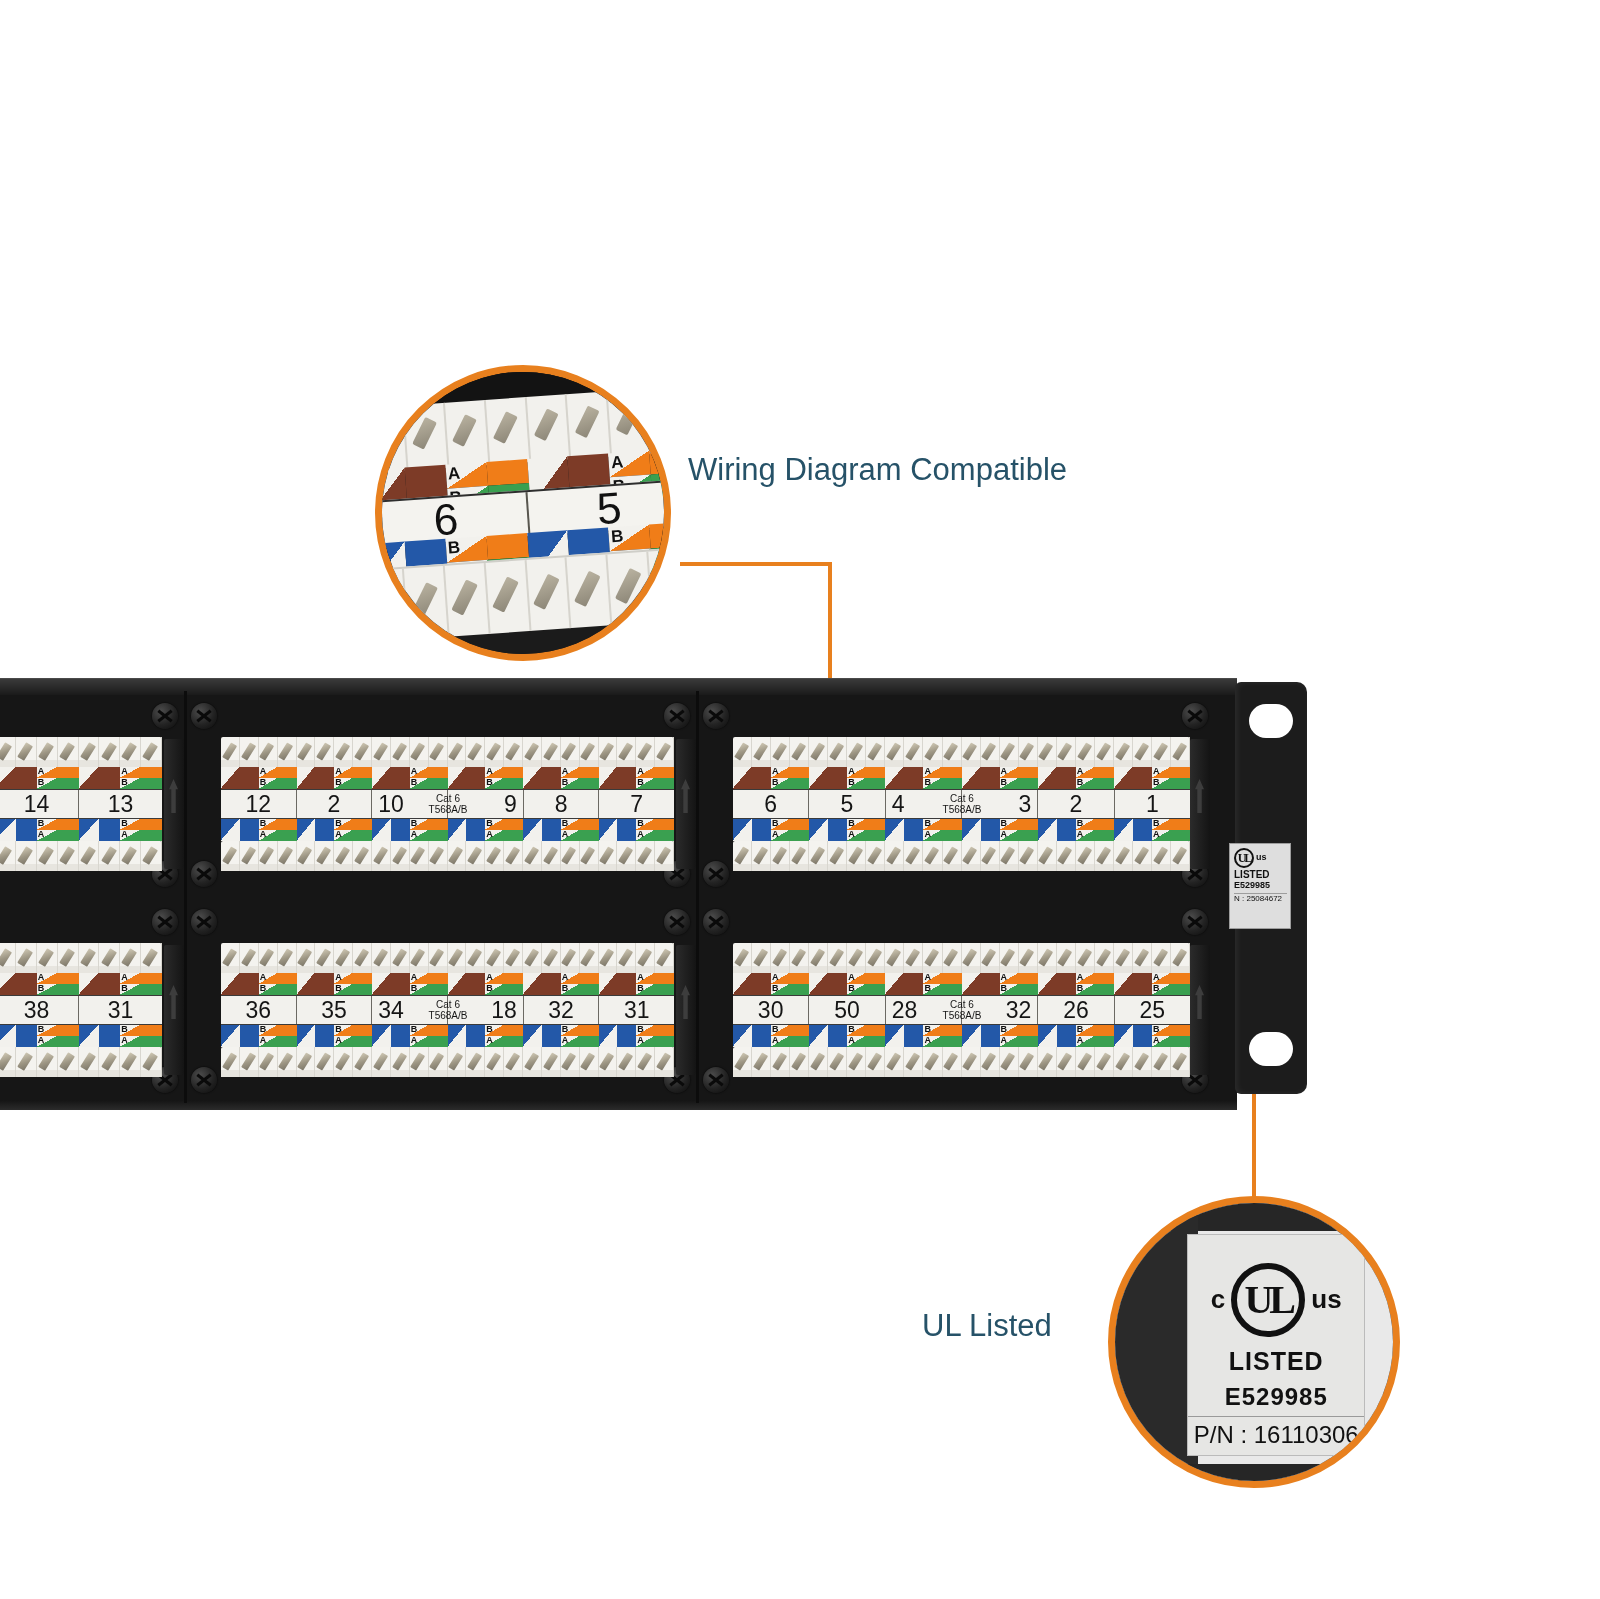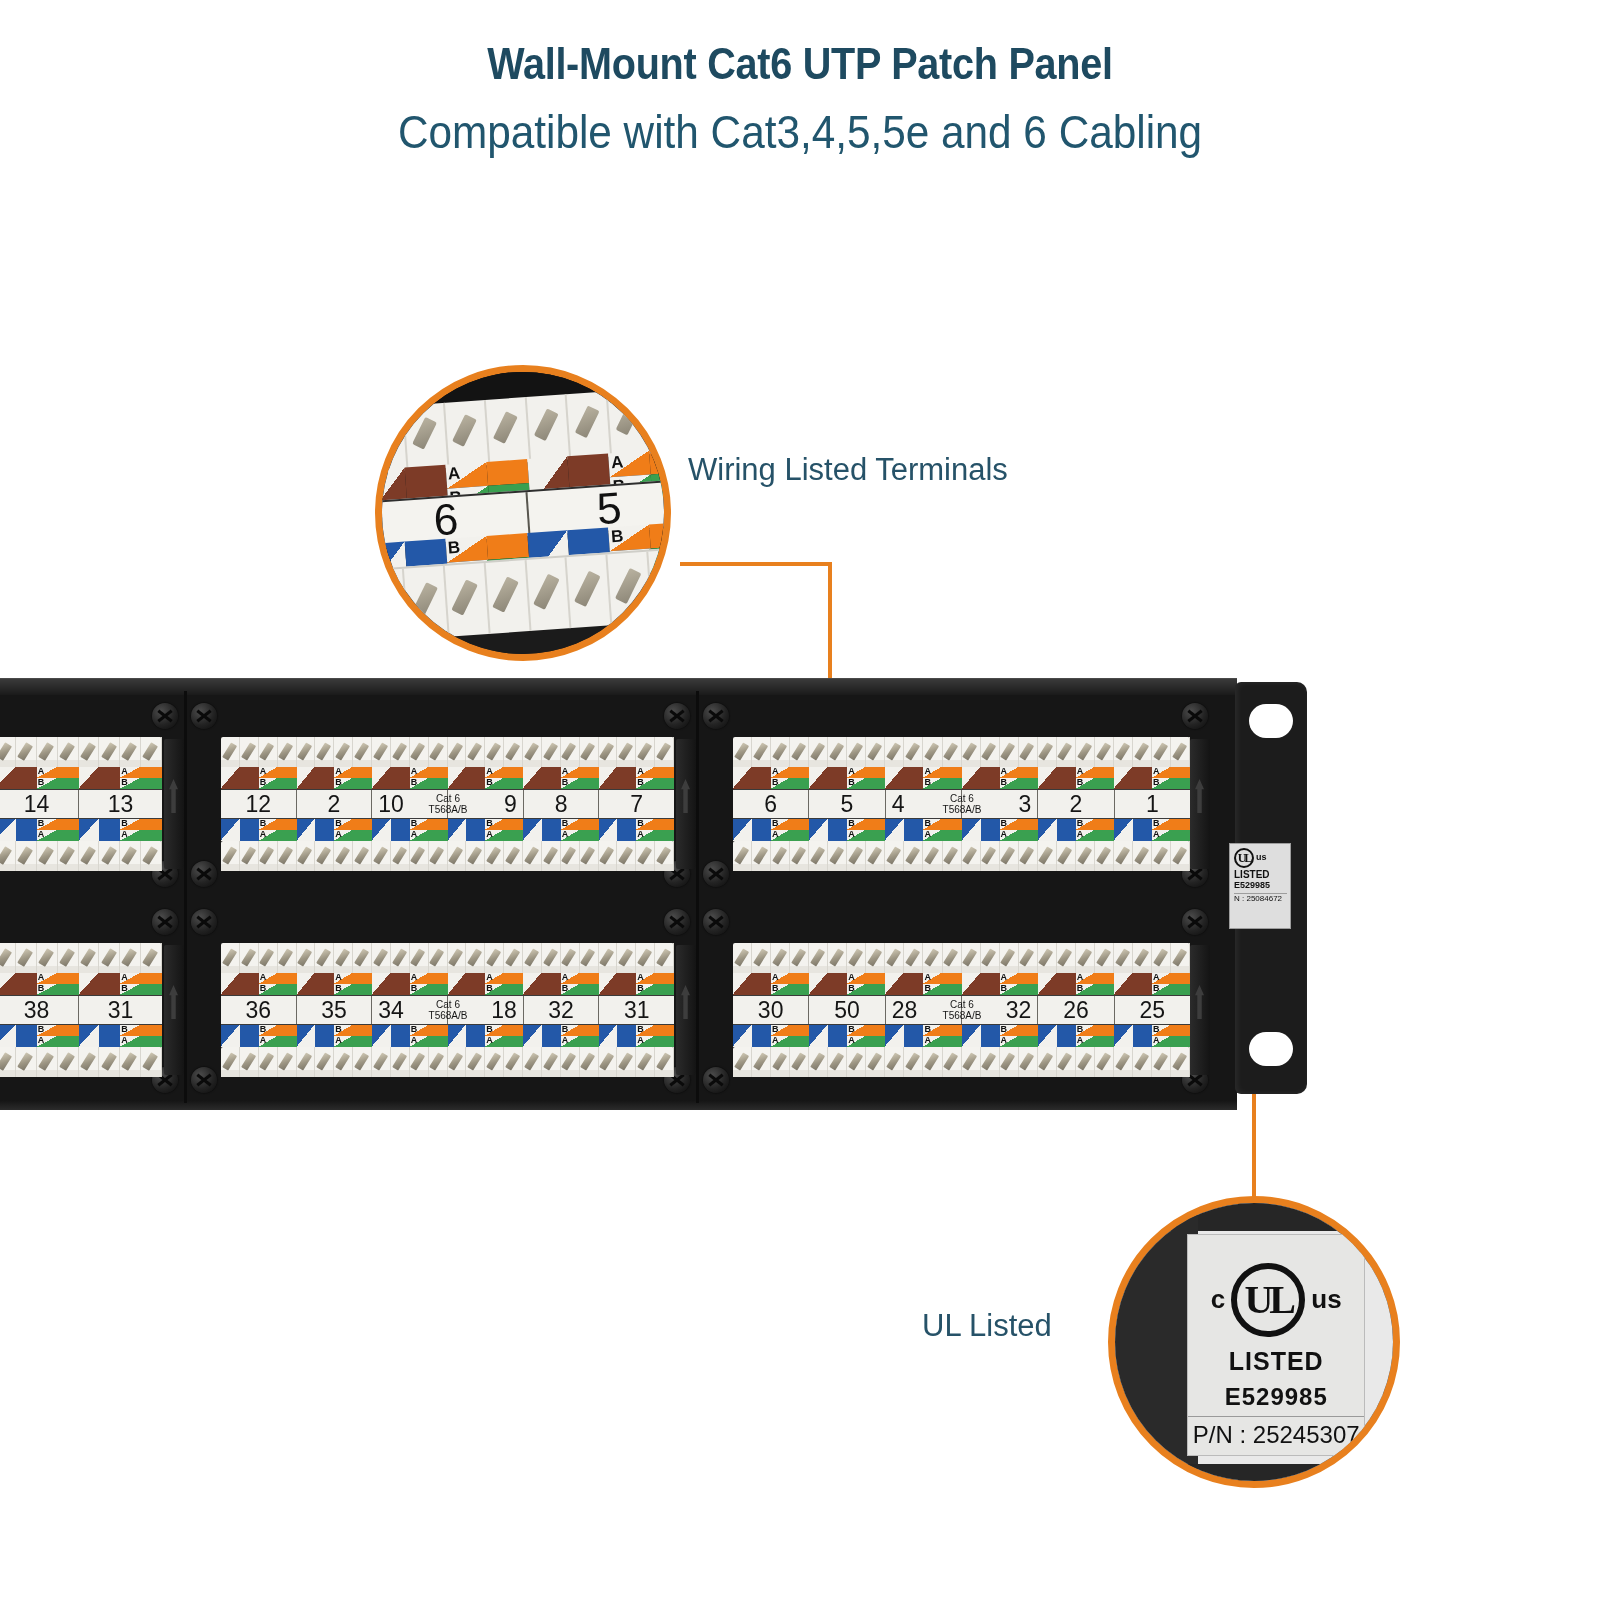--- a/index.html
+++ b/index.html
@@ -259,24 +259,20 @@
     content:""; position:absolute; left:50%; top:50%;
     width:17px; height:3px; background:#0a0a0a;
     transform:translate(-50%,-50%) rotate(-38deg);
   }
 </style>
 </head>
 <body>
 
 <div class="stage">
 
-  <div class="title-block">
-    <div class="title">Wall-Mount Cat6 UTP Patch Panel</div>
-    <div class="subtitle">Compatible with Cat3,4,5,5e and 6 Cabling</div>
-  </div>
 
   <div class="leader" style="left:680px; top:562px; width:152px; height:4px;"></div>
   <div class="leader" style="left:828px; top:562px; width:4px; height:215px;"></div>
   <div class="leader-dot" style="left:817px; top:764px;"></div>
 
   <div class="leader-dot" style="left:1242px; top:970px;"></div>
   <div class="leader" style="left:1252px; top:982px; width:4px; height:222px;"></div>
 
   <div class="callout-circle" id="callout-circle-wiring">
     <div class="circ-inner">
@@ -373,37 +369,37 @@
               <div class="zp-tooth"></div>
             <div class="zp-tooth"></div>
               <div class="zp-tooth"></div>
           </div>
         </div>
       </div>
     </div>
   </div>
 
   <div class="callout-text" id="callout-wiring-text">
-    <div>Wiring Listed Terminals</div>
+    <div>Wiring Diagram Compatible</div>
   </div>
 
   <div class="callout-circle" id="callout-circle-ul">
     <div class="circ-inner ul-photo">
       <div class="ul-dark-top"></div>
       <div class="ul-dark-left"></div>
       <div class="ul-dark-bot"></div>
       <div class="ul-sticker">
         <div class="ul-mark-row">
           <span class="ul-c">c</span>
           <span class="ul-ring">UL</span>
           <span class="ul-us">us</span>
         </div>
         <div class="ul-listed">LISTED</div>
         <div class="ul-efile">E529985</div>
-        <div class="ul-pn-box">P/N : 25245307</div>
+        <div class="ul-pn-box">P/N : 16110306</div>
       </div>
     </div>
   </div>
 
   <div class="callout-text" id="callout-ul-text">UL Listed</div>
 
   <div id="patch-panel">
     <div class="pp-body">
       <div class="pp-toplip"></div>
       <div class="pp-botlip"></div>

